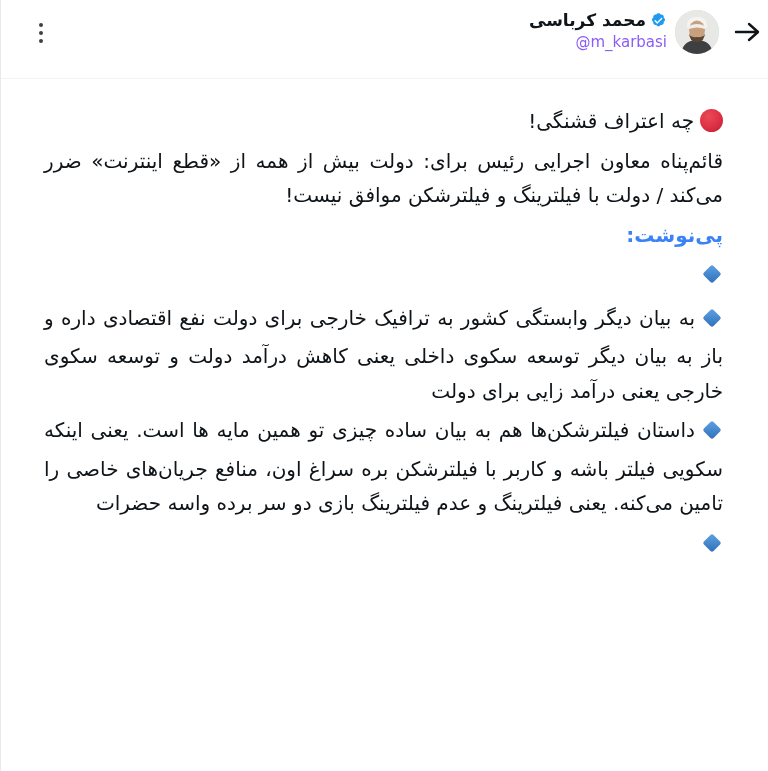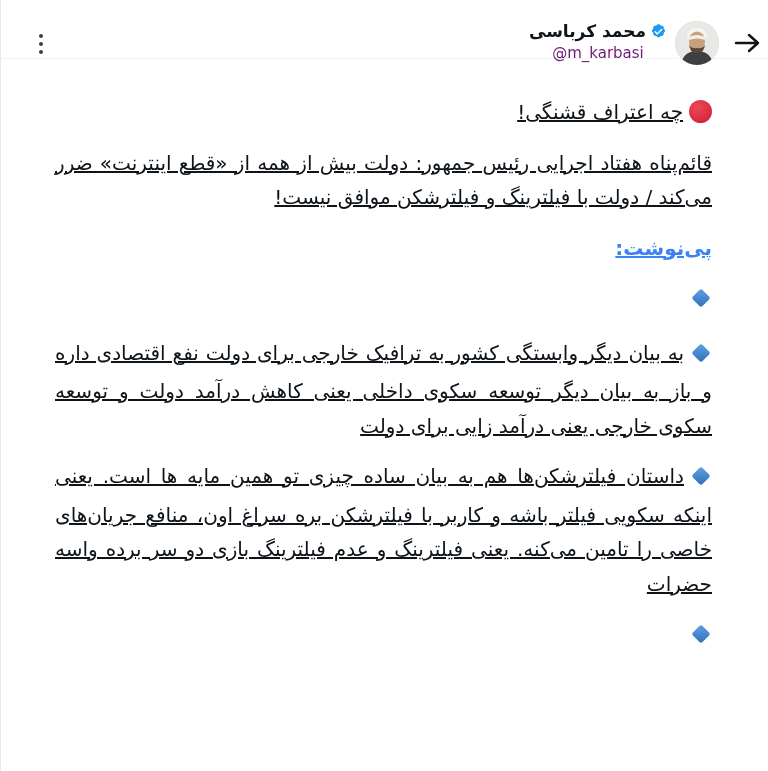--- a/index.html
+++ b/index.html
@@ -4,21 +4,21 @@
 <style>
   * { margin:0; padding:0; box-sizing:border-box; }
   html,body { background:#ffffff; }
   body { font-family:"DejaVu Sans","Liberation Sans",sans-serif; }
   .screen {
     width:768px; height:771px; background:#ffffff; position:relative;
     border-left:1px solid #e9e9ea; overflow:hidden;
   }
   
   .header {
-    position:relative; height:48px; border-bottom:1px solid #eff3f4;margin-top:11px;
+    position:relative; height:79px; border-bottom:1px solid #eff3f4;
   }
   .more-btn {
     position:absolute; left:26px; top:18px; width:28px; height:30px;
     display:flex; flex-direction:column; align-items:center; justify-content:center;
     gap:4px; cursor:pointer;
   }
   .more-btn .dot { width:4px; height:4px; border-radius:50%; background:#3c4146; }
   .back-btn {
     position:absolute; right:6px; top:18px; width:30px; height:28px;
     display:flex; align-items:center; justify-content:center; cursor:pointer;
@@ -33,29 +33,29 @@
   .name-row {
     display:flex; flex-direction:row; align-items:center; gap:4px;
     justify-content:flex-start;
   }
   .display-name {
     font-size:17px; font-weight:700; color:#0f1419; line-height:22px;
     white-space:nowrap;
   }
   .badge { width:17px; height:17px; flex:0 0 auto; }
   .handle {
-    font-size:15px; color:#701a75; line-height:20px; direction:ltr;
-    text-align:center; margin-top:1px;
+    font-size:15px; color:#8b5cf6; line-height:20px; direction:ltr;
+    text-align:right; margin-top:1px;
   }
   
   .post {
     padding:20px 40px 0 38px; direction:rtl; text-align:justify;
     font-size:20px; line-height:34.5px; color:#0f1419;
   }
-  .para { margin:16px;text-decoration:underline; }
+  .para { margin:5px; }
   .para.bold { font-weight:700; color:#3b82f6; }
   .emoji {
     display:inline-block; vertical-align:-4px; margin-left:6px;
   }
   .red-circle {
     width:23px; height:23px; border-radius:50%;
     background:radial-gradient(circle at 38% 32%, #ea4b56 0%, #dd2e44 55%, #b91f31 100%);
   }
   .diamond-svg { width:22px; height:22px; }
 </style>
@@ -99,21 +99,21 @@
         <span class="display-name">محمد کرباسی</span>
       </div>
       <div class="handle">@m_karbasi</div>
     </div>
   </div>
 
   <div class="post">
 
     <p class="para"><span class="emoji red-circle"></span><span>چه اعتراف قشنگی!</span></p>
 
-    <p class="para"><span>قائم‌پناه هفتاد اجرایی رئیس جمهور: دولت بیش از همه از «قطع اینترنت» ضرر می‌کند / دولت با فیلترینگ و فیلترشکن موافق نیست!</span></p>
+    <p class="para"><span>قائم‌پناه معاون اجرایی رئیس برای: دولت بیش از همه از «قطع اینترنت» ضرر می‌کند / دولت با فیلترینگ و فیلترشکن موافق نیست!</span></p>
 
     <p class="para bold"><span>پی‌نوشت:</span></p>
 
     <p class="para"><span class="emoji"><svg class="diamond-svg" viewBox="0 0 22 22">
             <defs>
               <linearGradient id="dg1" x1="0" y1="0" x2="1" y2="1">
                 <stop offset="0" stop-color="#5ea3e4"></stop>
                 <stop offset="1" stop-color="#2f6fb7"></stop>
               </linearGradient>
             </defs>

